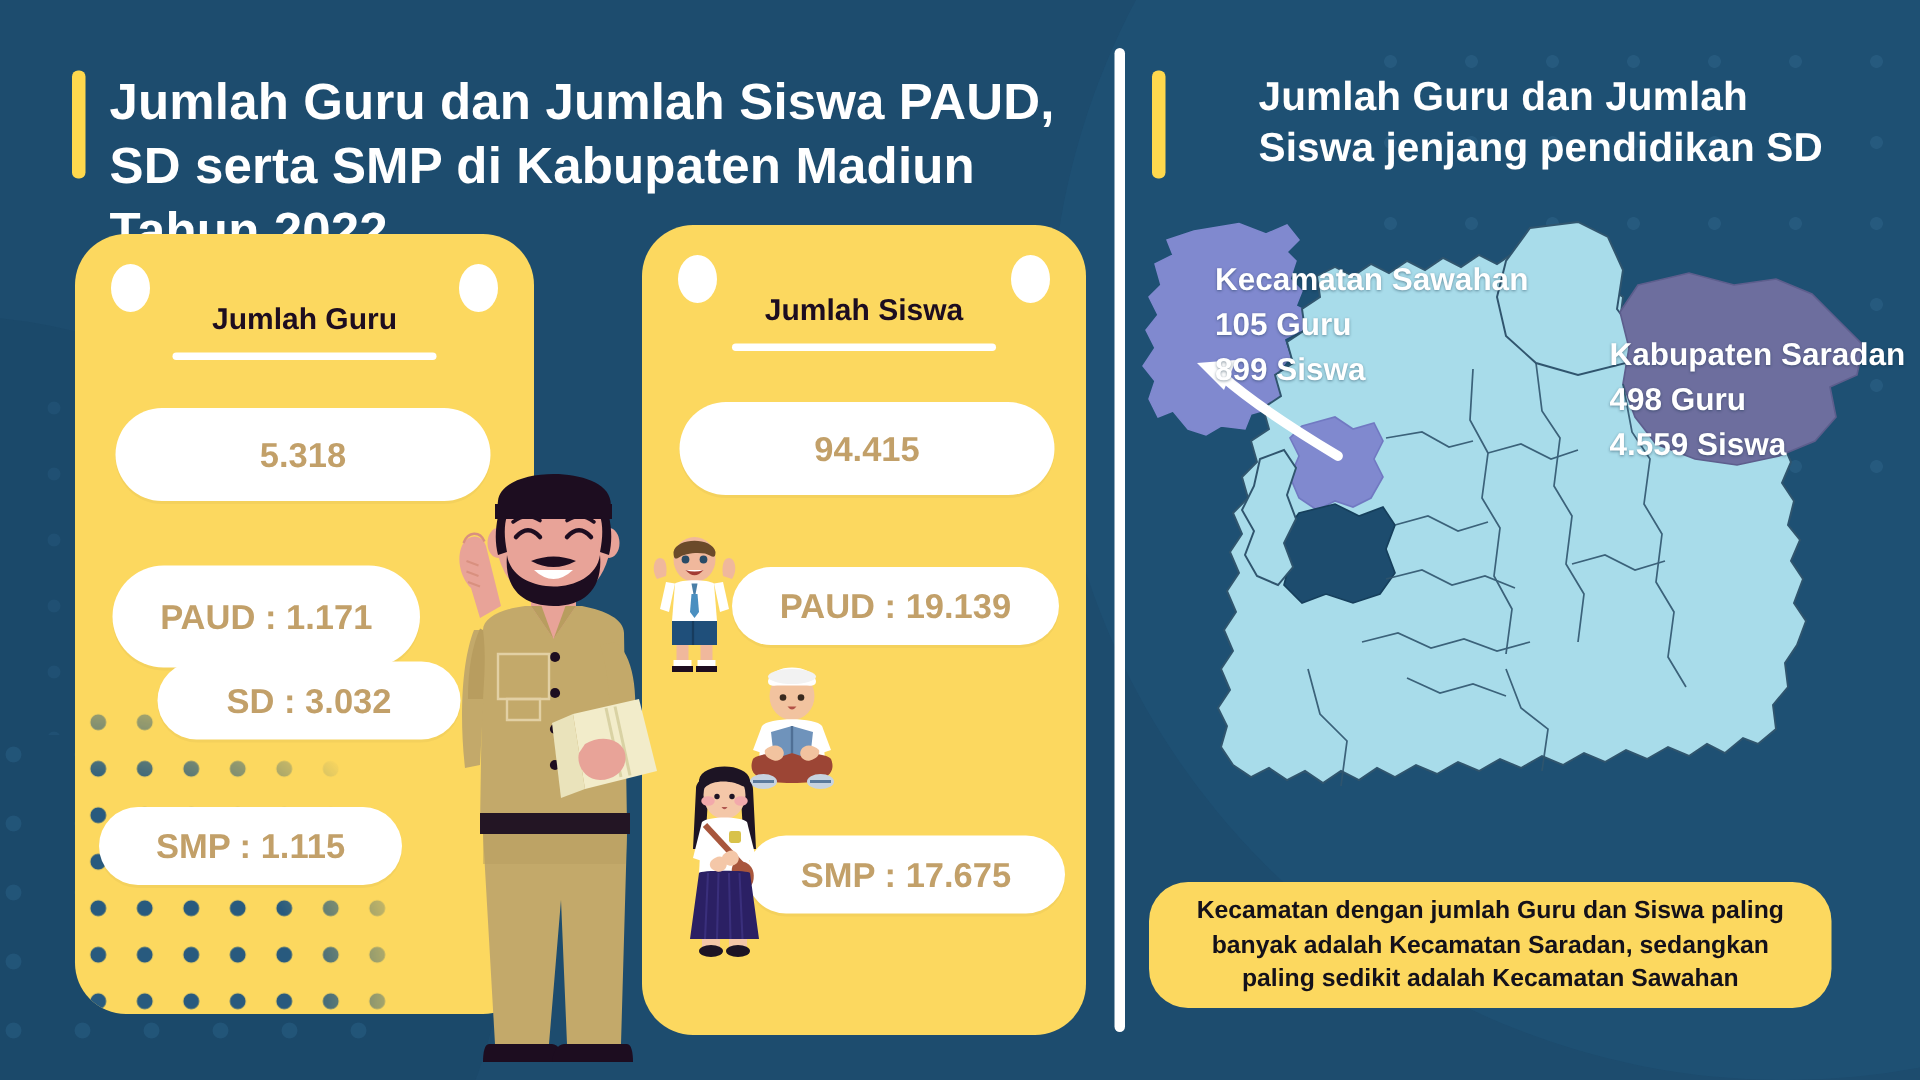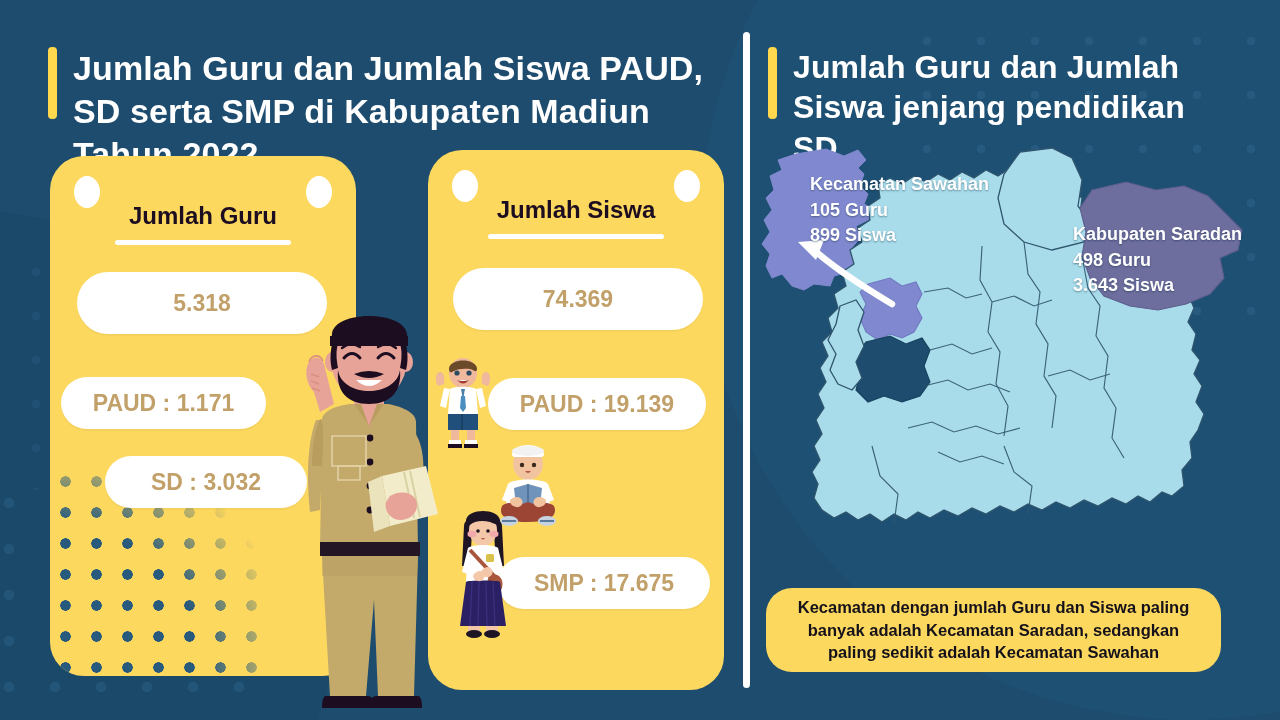--- a/index.html
+++ b/index.html
@@ -71,21 +71,21 @@
     color: #ffffff;
     font-weight: bold;
     line-height: 1.26;
     letter-spacing: .1px;
   }
   #title-left  { left: 48px;  top: 47px;  width: 660px; }
   #title-left .title-bar  { height: 72px; }
   #title-left .title-text { font-size: 34px; }
   #title-right { left: 768px; top: 47px;  width: 470px; }
   #title-right .title-bar  { height: 72px; }
-  #title-right .title-text { font-size: 32px; }
+  #title-right .title-text { font-size: 27px; margin-left: 46px; }
 
   
   .divider {
     position: absolute;
     left: 743px; top: 32px;
     width: 7px; height: 656px;
     background: #ffffff;
     border-radius: 4px;
   }
 
@@ -117,21 +117,21 @@
     border-radius: 50%;
   }
   .punch.l { left: 24px;  top: 20px; }
   .punch.r { right: 24px; top: 20px; }
 
   .card-title {
     position: relative;
     text-align: center;
     color: #1d0d20;
     font-weight: bold;
-    font-size: 24px;
+    font-size: 20px;
     margin-top: 46px;
   }
   .card-rule {
     position: relative;
     width: 176px; height: 5px;
     margin: 10px auto 0;
     background: #ffffff;
     border-radius: 3px;
   }
 
@@ -144,22 +144,22 @@
     justify-content: center;
     color: #c2a069;
     font-weight: bold;
     box-shadow: 0 2px 0 rgba(0,0,0,.03);
   }
   .pill.total { font-size: 23px; }
   .pill.level { font-size: 23px; }
 
   
   #guru-total { left: 27px; top: 116px; width: 250px; height: 62px; }
-  #guru-paud  { left: 11px; top: 221px; width: 205px; height: 52px; }
-  #guru-sd    { left: 55px; top: 300px; width: 202px; height: 52px; }
+  #guru-paud  { left: 25px; top: 221px; width: 205px; height: 68px; }
+  #guru-sd    { left: 55px; top: 285px; width: 202px; height: 52px; }
   #guru-smp   { left: 16px; top: 382px; width: 202px; height: 52px; }
 
   
   #siswa-total { left: 25px; top: 118px; width: 250px; height: 62px; }
   #siswa-paud  { left: 60px; top: 228px; width: 218px; height: 52px; }
   #siswa-sd    { left: 85px; top: 315px; width: 196px; height: 52px; }
   #siswa-smp   { left: 70px; top: 407px; width: 212px; height: 52px; }
 
   
   .illus { position: absolute; pointer-events: none; }
@@ -173,21 +173,21 @@
     position: absolute;
     left: 752px; top: 146px;
     width: 516px; height: 432px;
   }
   #map-wrap svg { width: 100%; height: 100%; display: block; }
 
   .map-label {
     position: absolute;
     color: #ffffff;
     font-weight: bold;
-    font-size: 18px;
+    font-size: 21px;
     line-height: 1.42;
     white-space: nowrap;
     text-shadow: 0 1px 2px rgba(12,40,60,.45);
   }
   #label-sawahan { left: 810px; top: 172px; }
   #label-saradan { left: 1073px; top: 222px; }
 
   
   #caption-box {
     position: absolute;
@@ -233,28 +233,29 @@
 
   <div class="stat-card" id="card-guru">
     <div class="card-dots"></div>
     <div class="punch l"></div>
     <div class="punch r"></div>
     <div class="card-title">Jumlah Guru</div>
     <div class="card-rule"></div>
     <div class="pill total" id="guru-total">5.318</div>
     <div class="pill level" id="guru-paud">PAUD : 1.171</div>
     <div class="pill level" id="guru-sd">SD : 3.032</div>
+    <div class="pill level" id="guru-smp">SMP : 1.115</div>
   </div>
 
   <div class="stat-card" id="card-siswa">
     <div class="punch l"></div>
     <div class="punch r"></div>
     <div class="card-title">Jumlah Siswa</div>
     <div class="card-rule"></div>
-    <div class="pill total" id="siswa-total">74.369</div>
+    <div class="pill total" id="siswa-total">94.415</div>
     <div class="pill level" id="siswa-paud">PAUD : 19.139</div>
     <div class="pill level" id="siswa-smp">SMP : 17.675</div>
   </div>
 
   <div class="illus" id="teacher-illustration">
     <svg viewBox="0 0 206 420" xmlns="http://www.w3.org/2000/svg">
 
       <path d="M52 92 C44 84 42 70 47 62 C52 55 60 57 62 64 L66 80 L72 104 L58 112 Z" fill="#e8a398"></path>
       <path d="M47 62 C50 54 58 54 61 61" fill="none" stroke="#d9907f" stroke-width="1.6"></path>
       <path d="M49 74 l8 3 M49 81 l8 3 M50 88 l8 3" stroke="#d9907f" stroke-width="1.4" fill="none"></path>
@@ -439,20 +440,20 @@
 
   <div class="map-label" id="label-sawahan">
     <div>Kecamatan Sawahan</div>
     <div>105 Guru</div>
     <div>899 Siswa</div>
   </div>
 
   <div class="map-label" id="label-saradan">
     <div>Kabupaten Saradan</div>
     <div>498 Guru</div>
-    <div>3.643 Siswa</div>
+    <div>4.559 Siswa</div>
   </div>
 
   <div id="caption-box">
     <div class="caption-text">Kecamatan dengan jumlah Guru dan Siswa paling banyak adalah Kecamatan Saradan, sedangkan paling sedikit adalah Kecamatan Sawahan</div>
   </div>
 
 </div>
 
 </body></html>

